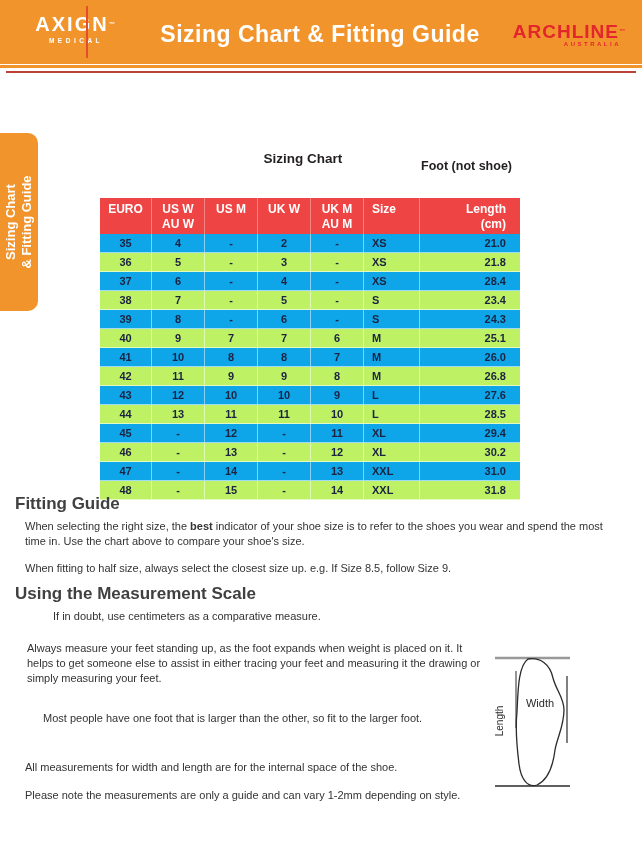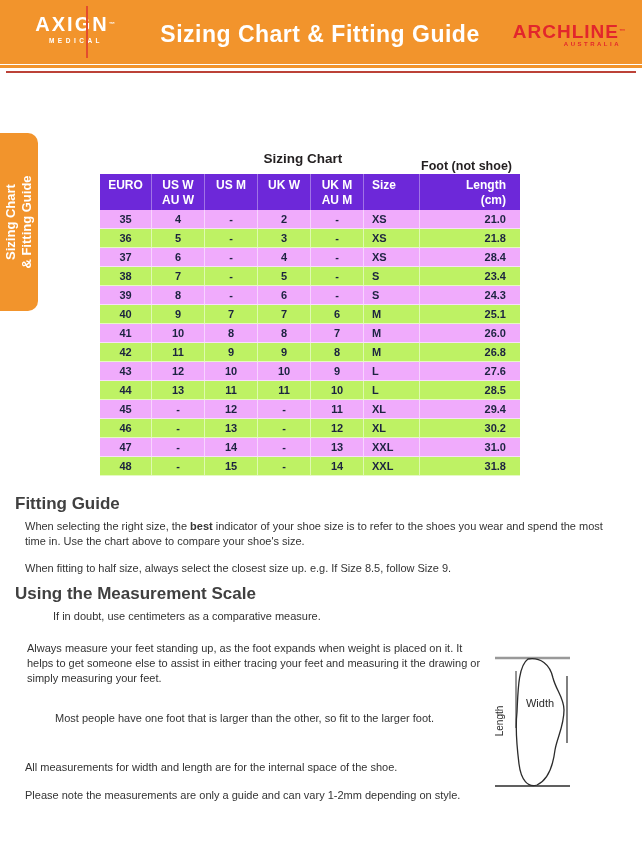--- a/index.html
+++ b/index.html
@@ -29,44 +29,44 @@
   .side-tab-text{position:absolute;left:0;top:0;width:178px;height:38px;
     transform:rotate(-90deg) translateX(-178px);transform-origin:top left;
     color:#fff;font-weight:bold;font-size:13px;line-height:16px;text-align:center;
     padding-top:3px;box-sizing:border-box;}
   
   .chart-title{position:absolute;left:93px;top:151px;width:420px;text-align:center;
     font-size:13.5px;font-weight:bold;color:#231F20;}
   .chart-note{position:absolute;left:320px;top:159px;width:192px;text-align:right;
     font-size:12.5px;font-weight:bold;color:#231F20;}
   .size-table{position:absolute;left:100px;top:174px;width:420px;}
-  .thead{display:flex;background:#6d28d9;color:#fff;height:36px;}
+  .thead{display:flex;background:#ef4444;color:#fff;height:36px;margin-top:24px;}
   .th{box-sizing:border-box;padding-top:4px;line-height:15px;font-size:12px;font-weight:bold;
     text-align:center;border-right:1px solid rgba(255,255,255,0.35);}
   .th:last-child{border-right:none;}
   .trow{display:flex;height:19px;border-bottom:1px solid rgba(255,255,255,0.6);box-sizing:border-box;}
-  .steel{background:#f0abfc;align-items:flex-end;}
+  .steel{background:#0ea5e9;align-items:flex-end;}
   .peri{background:#bef264;}
   .tcell{box-sizing:border-box;line-height:18px;font-size:11px;font-weight:bold;color:#1C2340;
     text-align:center;border-right:1px solid rgba(255,255,255,0.5);}
   .tcell:last-child{border-right:none;}
   .c0{width:52px;} .c1{width:53px;} .c2{width:53px;} .c3{width:53px;} .c4{width:53px;}
   .c5{width:56px;text-align:left;padding-left:8px;}
   .c6{flex:1;text-align:right;padding-right:14px;}
   
   .sec-heading{position:absolute;left:15px;width:580px;text-align:left;
     font-size:17px;font-weight:bold;color:#404040;}
   .h-fitting{top:494px;}
   .h-measure{top:584px;}
   .body-p{position:absolute;font-size:11px;line-height:15px;color:#333;margin:0;}
   .p1{left:25px;top:519px;width:590px;}
   .p2{left:25px;top:561px;width:590px;}
   .p3{left:25px;top:609px;width:590px;margin-left:28px;}
   .p4{left:27px;top:641px;width:455px;}
-  .p5{left:27px;top:711px;width:470px;padding-left:28px;}
+  .p5{left:15px;top:711px;width:470px;padding-left:28px;}
   .p6{left:25px;top:760px;width:560px;}
   .p7{left:25px;top:788px;width:440px;}
   
   .foot-diagram{position:absolute;left:490px;top:646px;width:152px;height:152px;}
 </style>
 </head>
 <body>
 
 <div class="header-bar"></div>
 <div class="header-stripe"></div>

